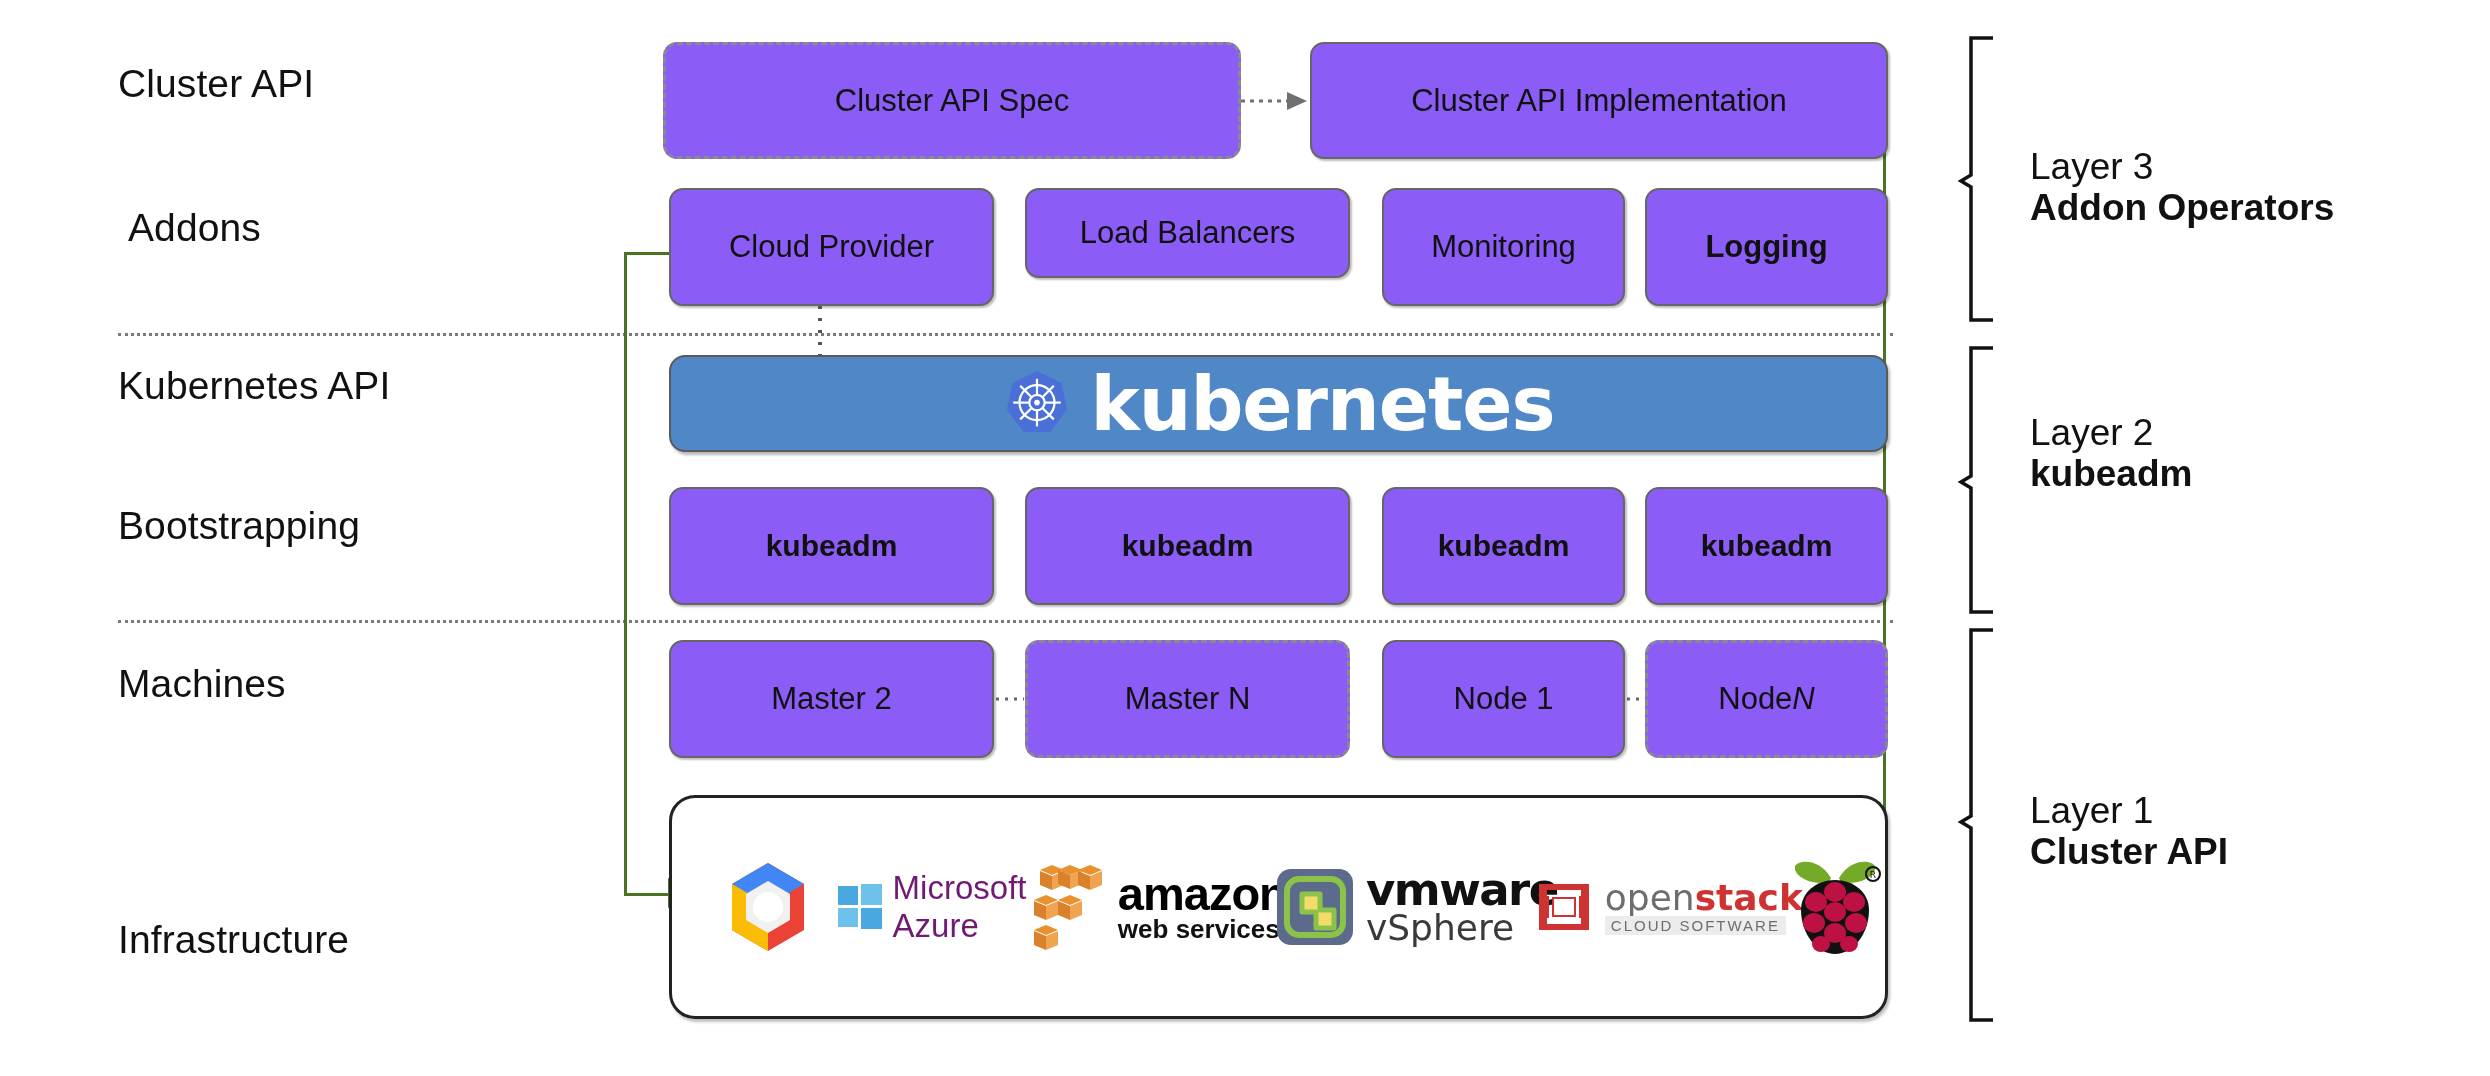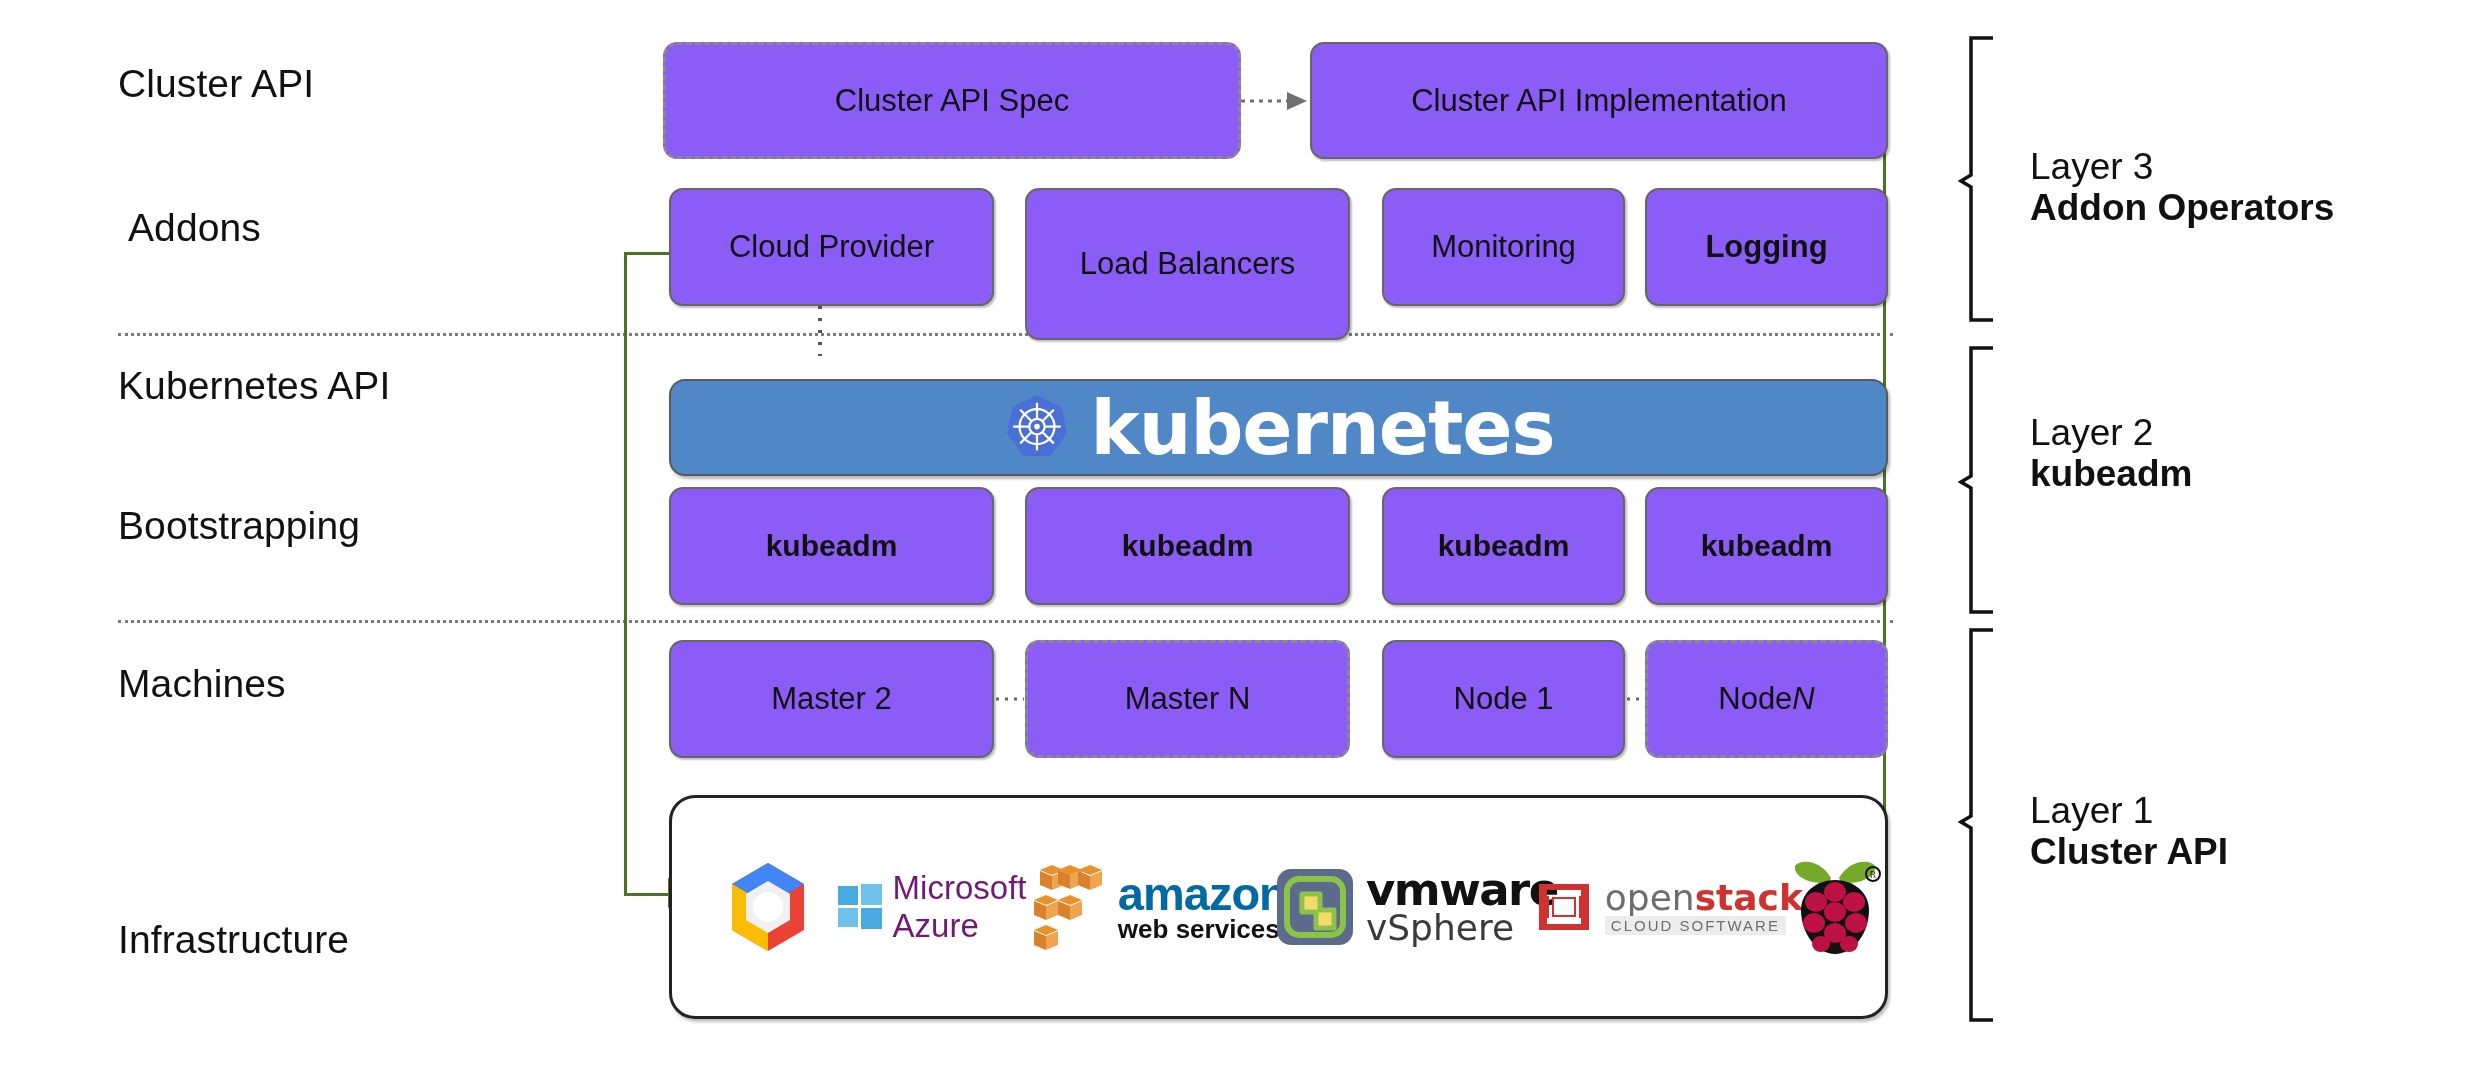--- a/index.html
+++ b/index.html
@@ -11,21 +11,21 @@
   .sep{position:absolute;height:0;border-top:3px dotted #7a7a7a;}
 
   .box{position:absolute;box-sizing:border-box;background:#8b5cf6;border:2.5px solid #666;
        border-radius:14px;display:flex;align-items:center;justify-content:center;
        font-size:31px;color:#111;box-shadow:1.5px 2px 2px rgba(0,0,0,.25);}
   .box.dashed{border:3px dashed #8a8a8a;box-shadow:none;}
   .box.bold{font-weight:bold;font-size:30px;}
 
   .k8s-banner{position:absolute;box-sizing:border-box;background:#5087c6;border:2.5px solid #5a5a5a;
        border-radius:16px;display:flex;align-items:center;justify-content:center;gap:18px;
-       box-shadow:2px 3px 3px rgba(0,0,0,.28);margin-top:24px;}
+       box-shadow:2px 3px 3px rgba(0,0,0,.28);}
   .k8s-word{font-family:"DejaVu Sans",sans-serif;font-weight:bold;font-size:74px;color:#fff;letter-spacing:-1px;}
 
   .infra-box{position:absolute;box-sizing:border-box;background:#fff;border:3px solid #222;
        border-radius:26px;box-shadow:2px 3px 3px rgba(0,0,0,.25);}
   .logo-strip{position:absolute;left:0;right:0;top:0;bottom:0;display:flex;align-items:center;
        justify-content:flex-start;gap:0;padding-left:28px;}
   .logo{display:flex;align-items:center;justify-content:center;}
 
   .layer-label{position:absolute;font-size:37px;line-height:1.12;color:#111;white-space:nowrap;}
   .layer-label b{font-weight:bold;display:block;}
@@ -71,21 +71,21 @@
     <polygon points="46,4 66,13 46,22" fill="#707070"></polygon>
   </svg>
 
   <div class="box" style="left:1310px;top:42px;width:578px;height:117px;">
     <span>Cluster API Implementation</span>
   </div>
 
   <div class="box" style="left:669px;top:188px;width:325px;height:118px;">
     <span>Cloud Provider</span>
   </div>
-  <div class="box" style="left:1025px;top:188px;width:325px;height:152px;">
+  <div class="box" style="left:1025px;top:188px;width:325px;height:90px;">
     <span>Load Balancers</span>
   </div>
   <div class="box" style="left:1382px;top:188px;width:243px;height:118px;">
     <span>Monitoring</span>
   </div>
   <div class="box" style="left:1645px;top:188px;width:243px;height:118px;font-weight:bold;">
     <span>Logging</span>
   </div>
 
   <svg style="position:absolute;left:812px;top:306px;" width="16" height="50">
@@ -185,21 +185,21 @@
               <path d="M26 39 l-12 5v14l12-5z" fill="#F0A450"></path>
             <path d="M26 38 l12-5 12 5 -12 5z"></path>
               <path d="M26 39 l12 5v14l-12-5z" fill="#D9822B"></path>
               <path d="M50 39 l-12 5v14l12-5z" fill="#F0A450"></path>
             <path d="M2 68 l12-5 12 5 -12 5z"></path>
               <path d="M2 69 l12 5v14l-12-5z" fill="#D9822B"></path>
               <path d="M26 69 l-12 5v14l12-5z" fill="#F0A450"></path>
           </g>
         </svg>
         <div style="display:flex;flex-direction:column;align-items:flex-start;line-height:.98;">
-          <span style="font-size:47px;font-weight:bold;color:#0369a1;letter-spacing:-1px;">amazon</span>
+          <span style="font-size:47px;font-weight:bold;color:#000000;letter-spacing:-1px;">amazon</span>
           <span style="font-size:26px;font-weight:bold;color:#111;">web services</span>
         </div>
       </div>
 
       <div class="logo" style="width:265px;gap:12px;">
         <svg width="78" height="78" viewBox="0 0 78 78">
           <rect x="1" y="1" width="76" height="76" rx="14" fill="#5c6a8c"></rect>
           <rect x="11" y="11" width="56" height="56" rx="12" fill="none" stroke="#8bc34a" stroke-width="6"></rect>
           <path d="M26 26 h18 v16 h14 v18 h-18 v-16 h-14 z" fill="#f5dc6a" stroke="#8bc34a" stroke-width="5" stroke-linejoin="round"></path>
         </svg>

